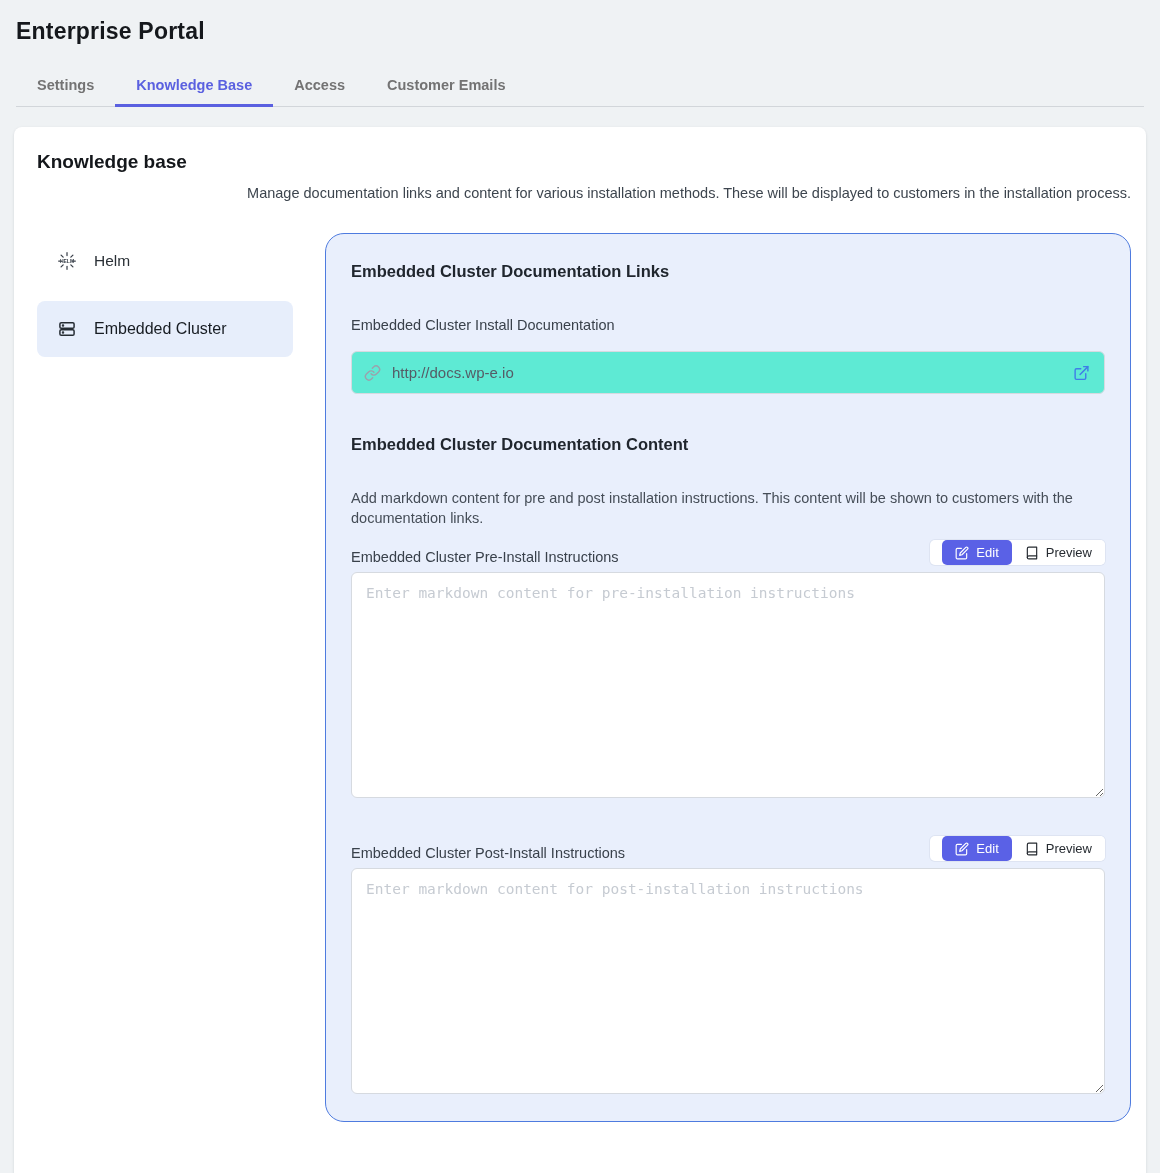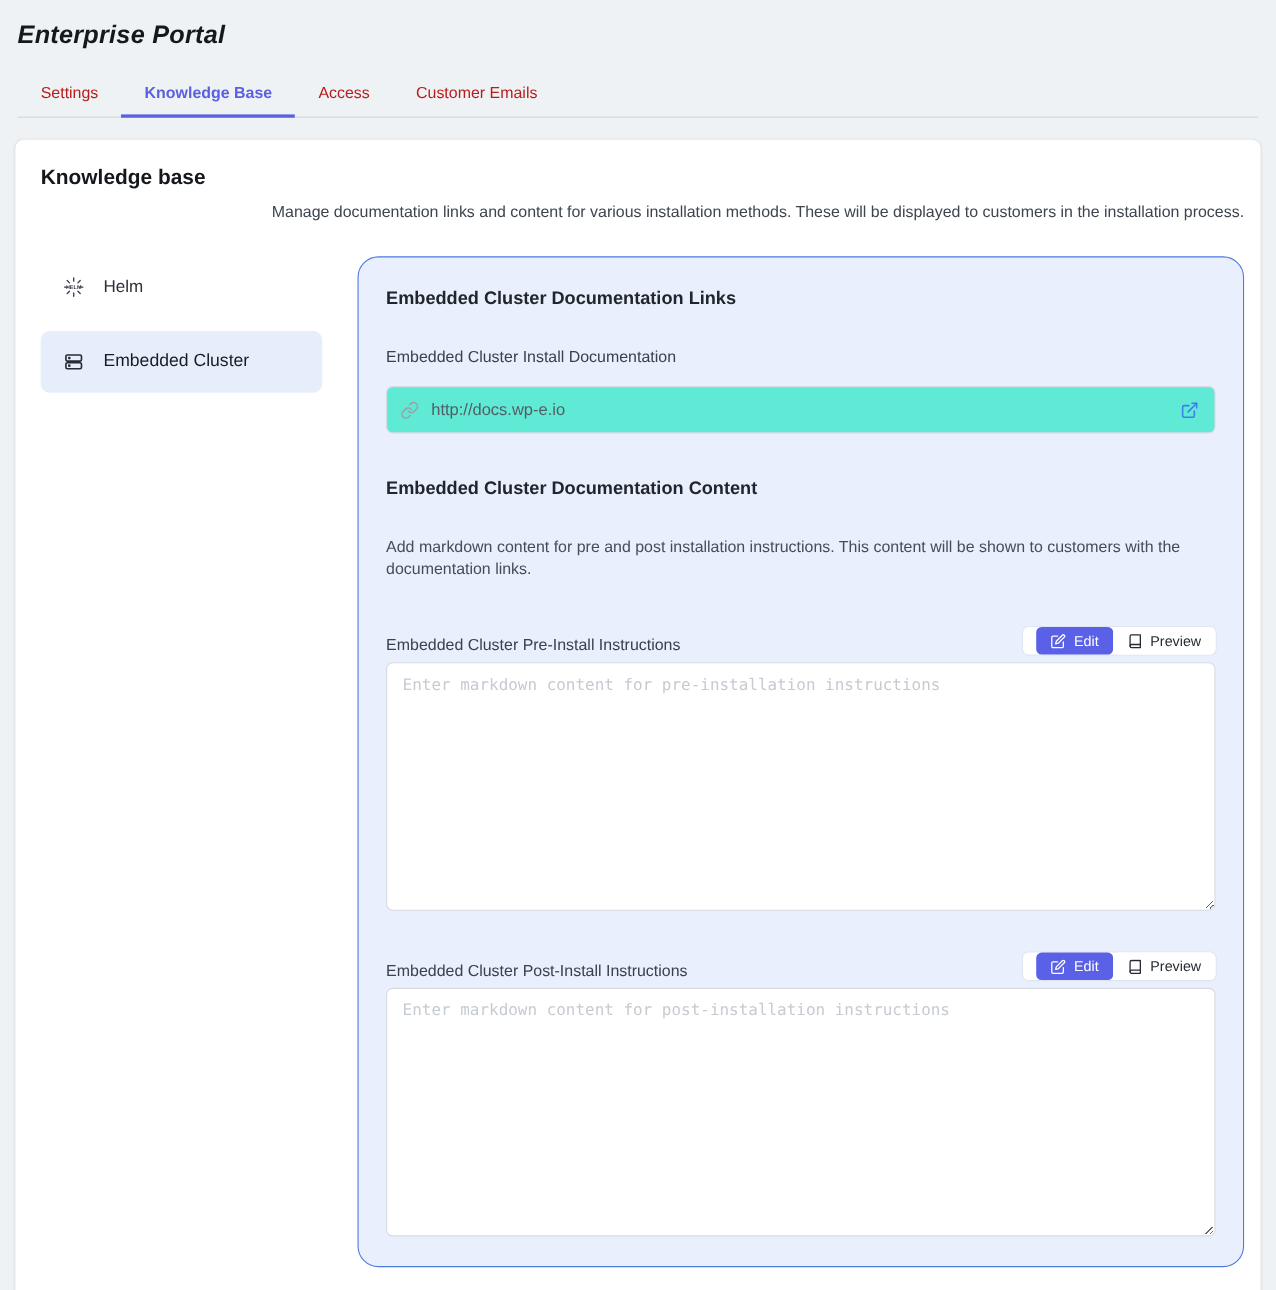--- a/index.html
+++ b/index.html
@@ -15,32 +15,32 @@
   }
 
   
   .header { padding: 18px 16px 0; }
   .app-title {
     font-size: 23px;
     font-weight: 700;
     color: #15181c;
     margin: 0 0 22px;
     letter-spacing: .2px;
-    font-style: italic;
   }
   .tabs { display: flex; border-bottom: 1px solid #d2d6da; }
   .tab {
     padding: 10px 21px 13px;
     font-size: 14.5px;
-    color: #b91c1c;
+    color: #737373;
     cursor: pointer;
     position: relative;
     background: none;
     border: none;
     font-family: inherit;
+    font-weight: bold;
   }
   .tab.active { color: #5a60e0; font-weight: 700; }
   .tab.active::after {
     content: "";
     position: absolute;
     left: 0; right: 0; bottom: -1px;
     height: 3px;
     background: #5a60e0;
   }
 
@@ -90,21 +90,21 @@
     font-size: 15px; color: #555c66;
     background: #5eead4;
     font-family: inherit;
   }
   .icon-left  { position: absolute; left: 13px; top: 50%; transform: translateY(-50%); display: flex; }
   .icon-right { position: absolute; right: 15px; top: 50%; transform: translateY(-50%); display: flex; cursor: pointer; background:none; border:none; padding:0; }
 
   .content-title { margin-top: 41px; }
   .content-desc { font-size: 14.5px; line-height: 20px; color: #454d57; margin: 34px 0 0; }
 
-  .field-row { display: flex; justify-content: space-between; align-items: flex-end; margin-top: 42px; }
+  .field-row { display: flex; justify-content: space-between; align-items: flex-end; margin-top: 12px; }
   .field-row.post-row { margin-top: 38px; }
   .btn-group {
     display: flex;
     background: #fff;
     border-radius: 5px;
     box-shadow: 0 0 0 1px rgba(20,30,60,.05);
     padding-left: 12px;
   }
   .btn-seg {
     display: flex; align-items: center; gap: 7px;

